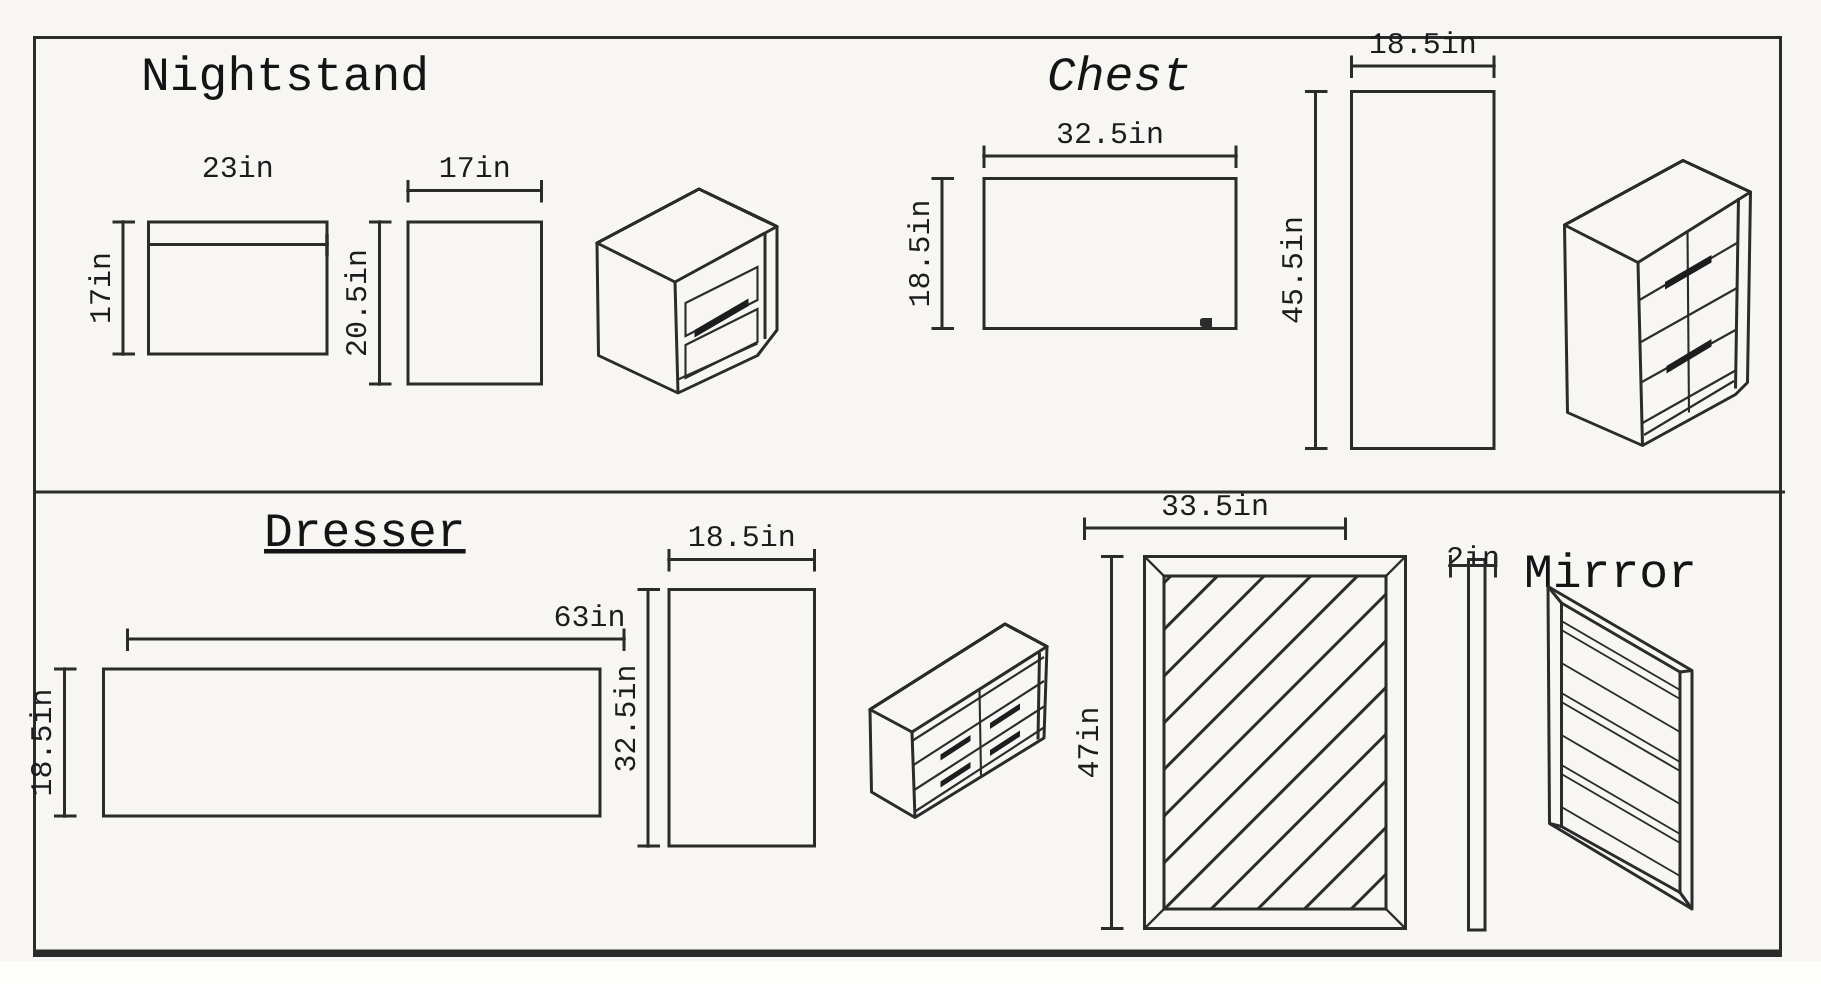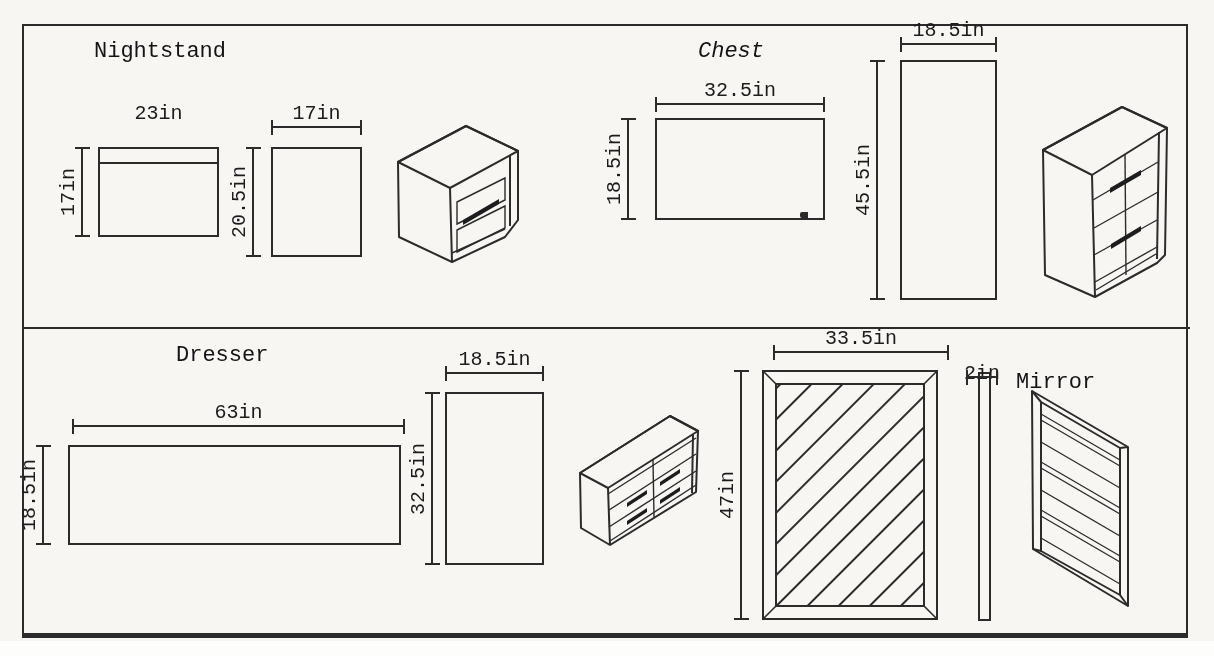--- a/index.html
+++ b/index.html
@@ -26,21 +26,21 @@
     position:absolute;left:22px;top:327px;width:1168px;height:2px;
     background:var(--line);
   }
   .bottom-strip{
     position:absolute;left:0;top:641px;width:1214px;height:15px;
     background:#fdfdfb;
   }
   .sec{position:absolute;inset:0;pointer-events:none;}
   .sec-title{
     position:absolute;
-    font-size:22px;line-height:28px;
+    font-size:32px;line-height:28px;
     color:#141416;
     white-space:nowrap;
   }
   .view-rect{
     position:absolute;
     border:2px solid var(--line);
     box-sizing:border-box;
     background:transparent;
   }
   .dim-label{
@@ -169,24 +169,24 @@
         <line x1="57" y1="179" x2="119" y2="144"></line>
         <line x1="87" y1="51" x2="88" y2="172"></line>
         <line x1="58" y1="187" x2="118" y2="151"></line>
       </g>
       <polygon points="72,85 103,67 103,72 72,90" fill="#1d1d1f" stroke="none"></polygon>
       <polygon points="73,141 103,123 103,128 73,146" fill="#1d1d1f" stroke="none"></polygon>
     </svg>
   </div>
 
   <div class="sec">
-    <div class="sec-title" style="left:176px;top:342px;">Dresser</div>
+    <div class="sec-title" style="left:176px;top:342px;text-decoration:underline;">Dresser</div>
 
     <div class="view-rect" style="left:68px;top:445px;width:333px;height:100px;"></div>
-    <div class="dim-h" style="left:72px;top:402px;width:333px;">
+    <div class="dim-h" style="left:84px;top:402px;width:333px;align-items:flex-end;">
       <span class="dim-label">63in</span>
       <div class="dim-line"></div>
     </div>
     <div class="dim-v" style="left:43px;top:445px;height:100px;">
       <div class="dim-line"></div>
       <span class="dim-label">18.5in</span>
     </div>
 
     <div class="view-rect" style="left:445px;top:392px;width:99px;height:173px;"></div>
     <div class="dim-h" style="left:445px;top:349px;width:99px;">
@@ -232,21 +232,21 @@
       </defs>
       <rect x="1" y="1" width="174" height="248" fill="none" stroke="#2b2b2c" stroke-width="2"></rect>
       <rect x="14" y="14" width="148" height="222" fill="url(#hatchP)" stroke="#2b2b2c" stroke-width="2"></rect>
       <g stroke="#2b2b2c" stroke-width="1.6">
         <line x1="1" y1="1" x2="14" y2="14"></line>
         <line x1="175" y1="1" x2="162" y2="14"></line>
         <line x1="175" y1="249" x2="162" y2="236"></line>
         <line x1="1" y1="249" x2="14" y2="236"></line>
       </g>
     </svg>
-    <div class="dim-h" style="left:773px;top:328px;width:176px;text-align:center;">
+    <div class="dim-h" style="left:722px;top:328px;width:176px;text-align:center;">
       <span class="dim-label">33.5in</span>
       <div class="dim-line"></div>
     </div>
     <div class="dim-v" style="left:741px;top:370px;height:250px;">
       <div class="dim-line"></div>
       <span class="dim-label">47in</span>
     </div>
 
     <div class="view-rect" style="left:978px;top:372px;width:13px;height:249px;"></div>
     <div class="dim-h dim-2in" style="left:966px;top:334px;width:32px;margin-top:29px;">

